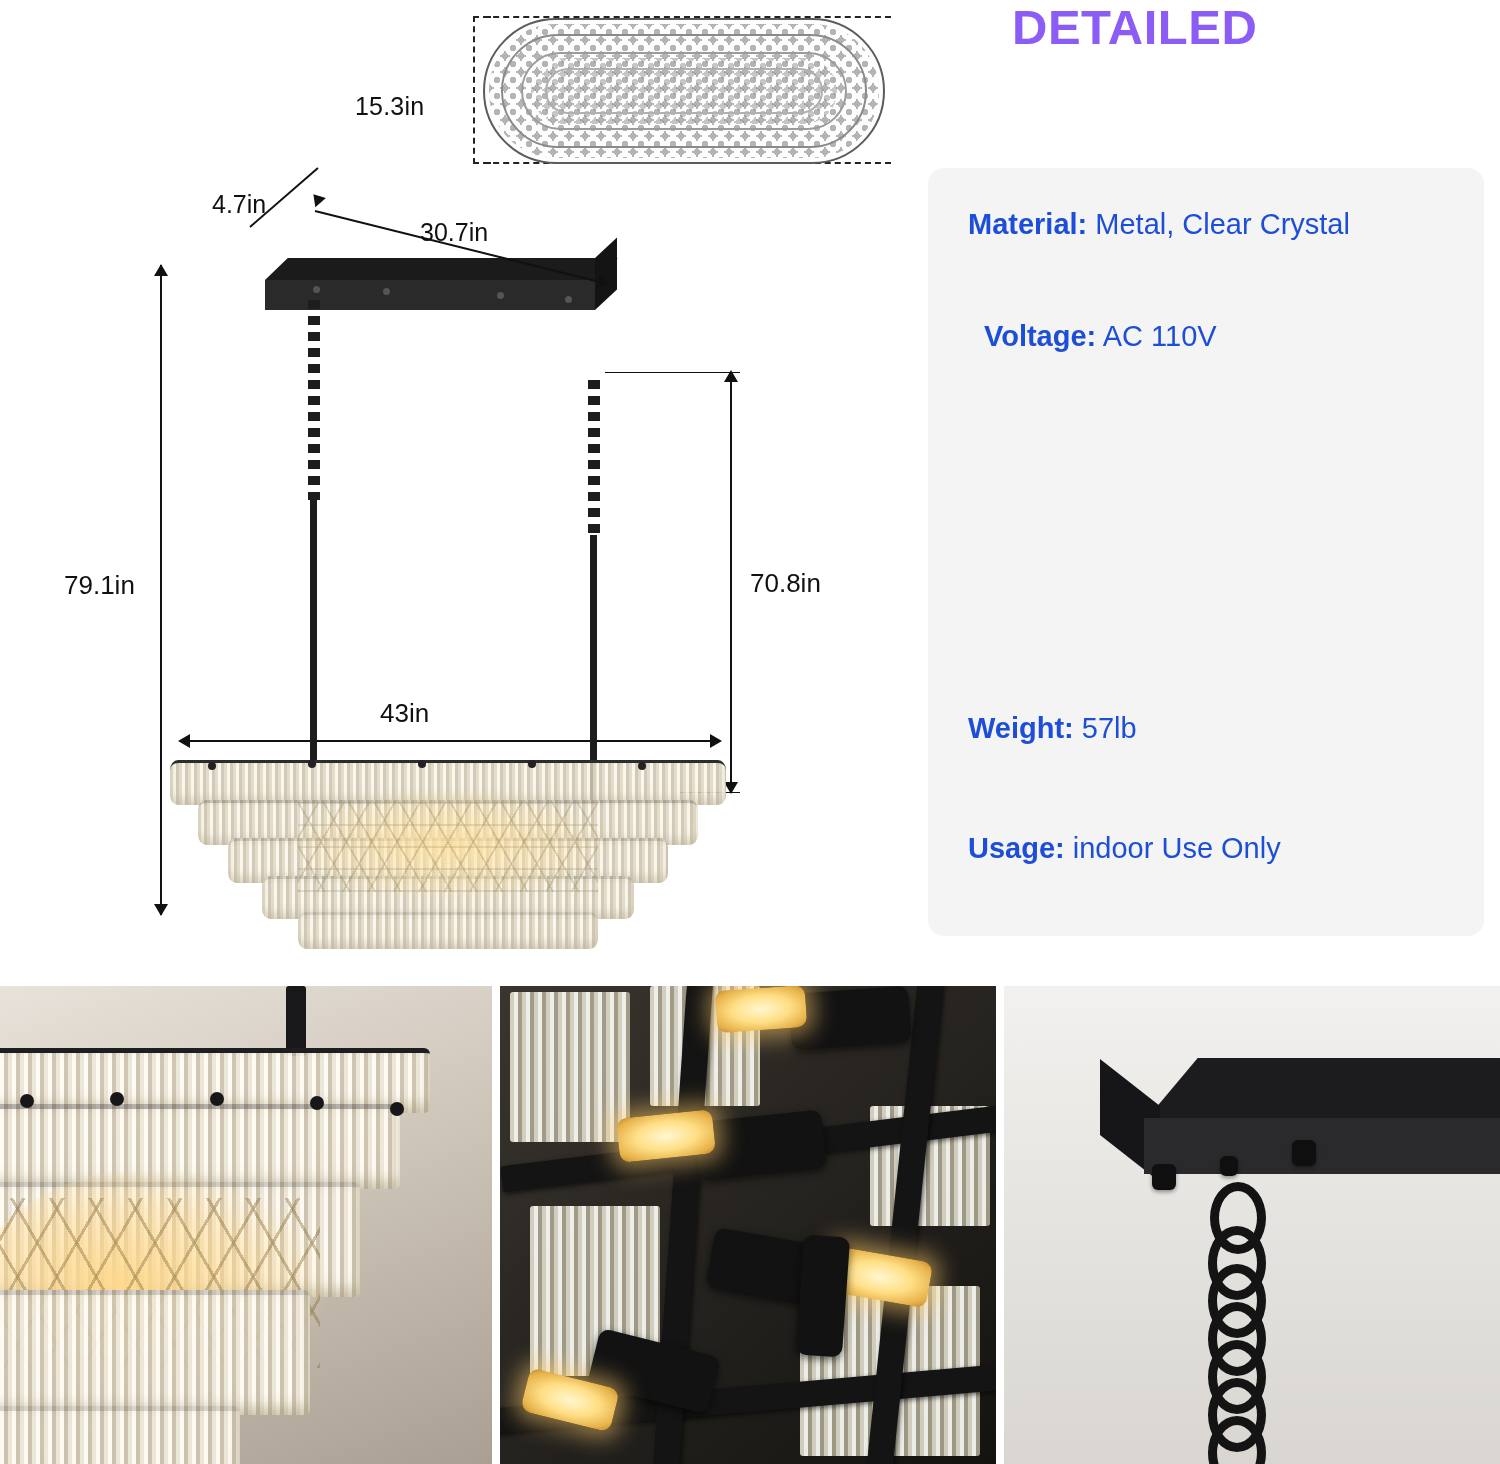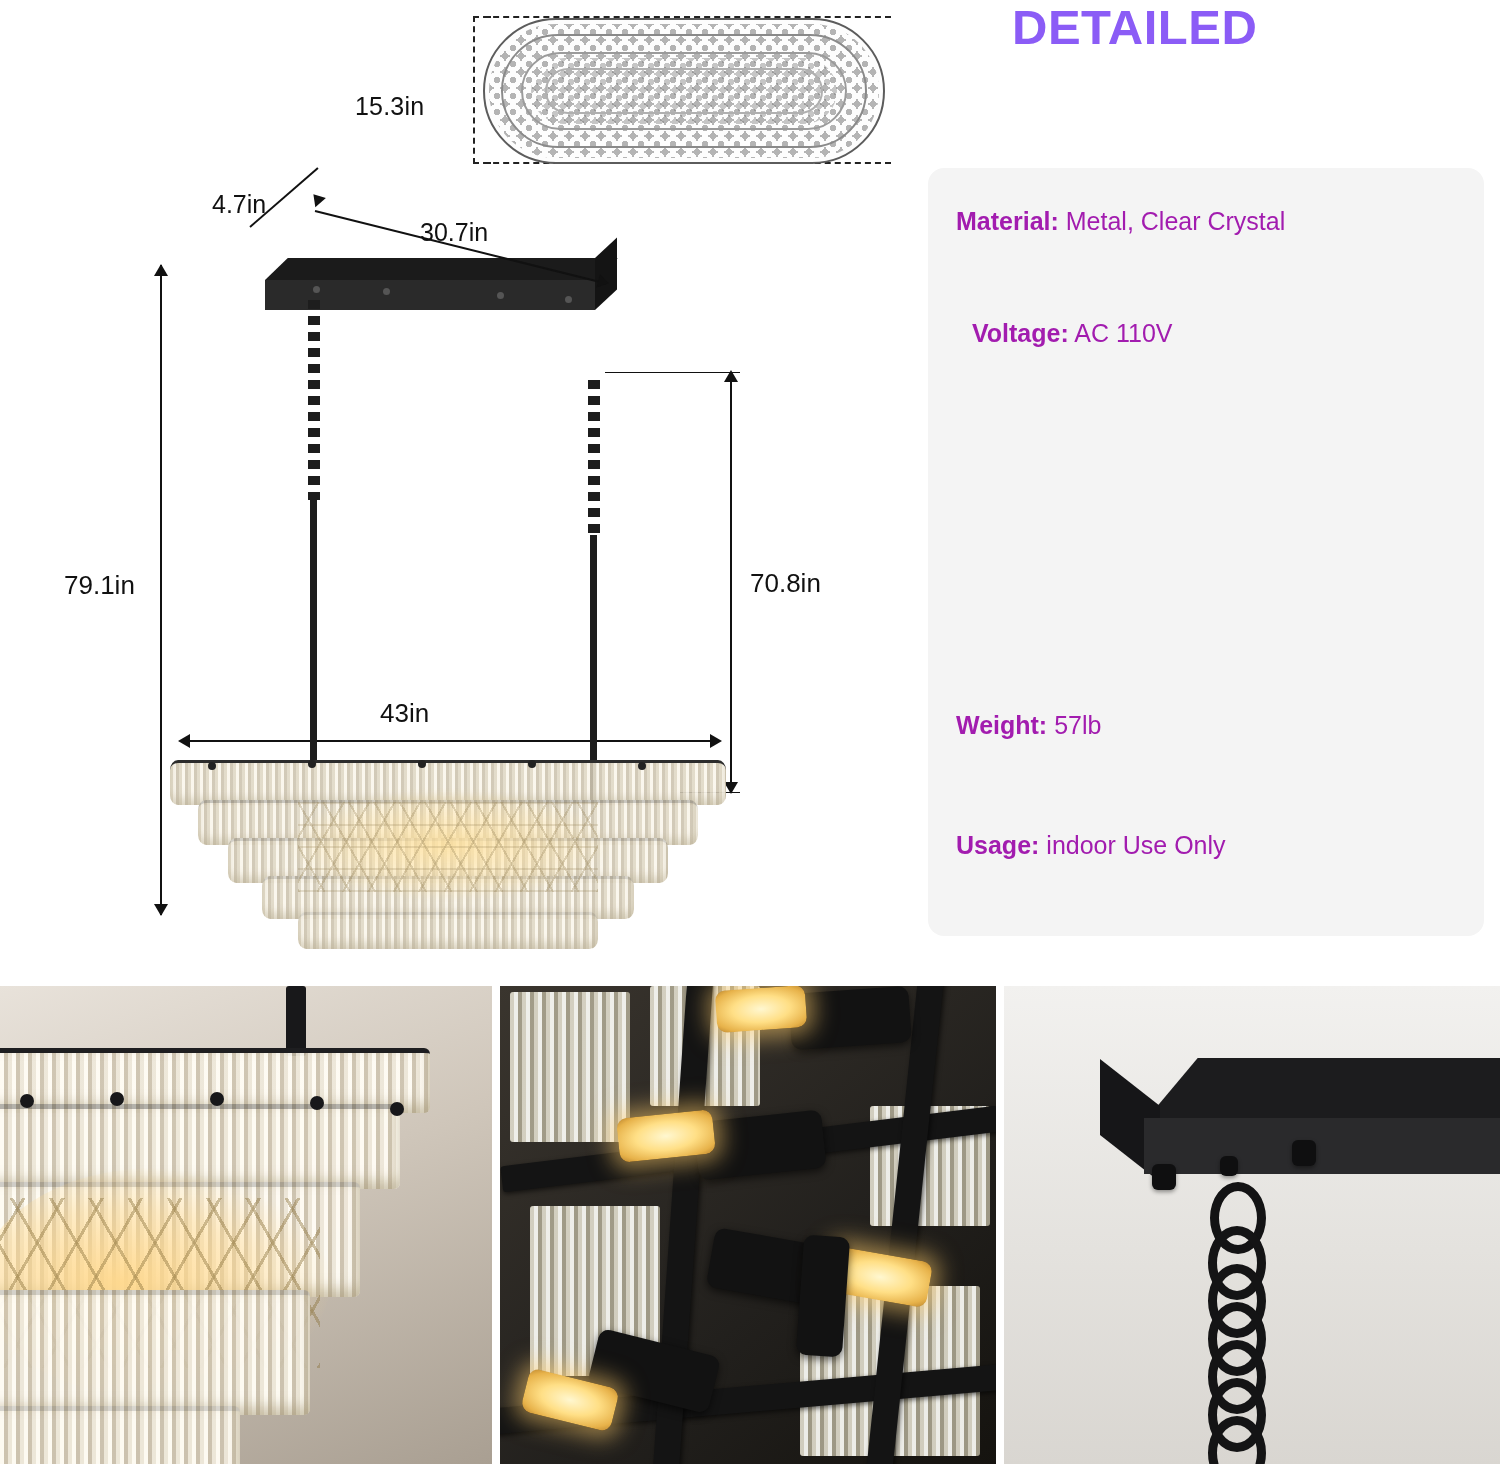--- a/index.html
+++ b/index.html
@@ -335,24 +335,24 @@
   }
   #info-card {
     position: absolute;
     left: 928px; top: 168px;
     width: 556px; height: 768px;
     background: #f4f4f4;
     border-radius: 16px;
   }
   .info-row {
     position: absolute;
-    left: 28px;
+    left: 40px;
     width: 500px;
-    font-size: 25px;
-    color: #a21caf;
+    font-size: 29px;
+    color: #1d4ed8;
     line-height: 1.42;
   }
   .info-row b { font-weight: bold; }
   #row-material { top: 36px; }
   #row-voltage  { top: 148px; margin-left: 16px; }
   #row-light    { top: 270px; }
   #row-finished { top: 434px; }
   #row-weight   { top: 540px; }
   #row-usage    { top: 660px; }
 

